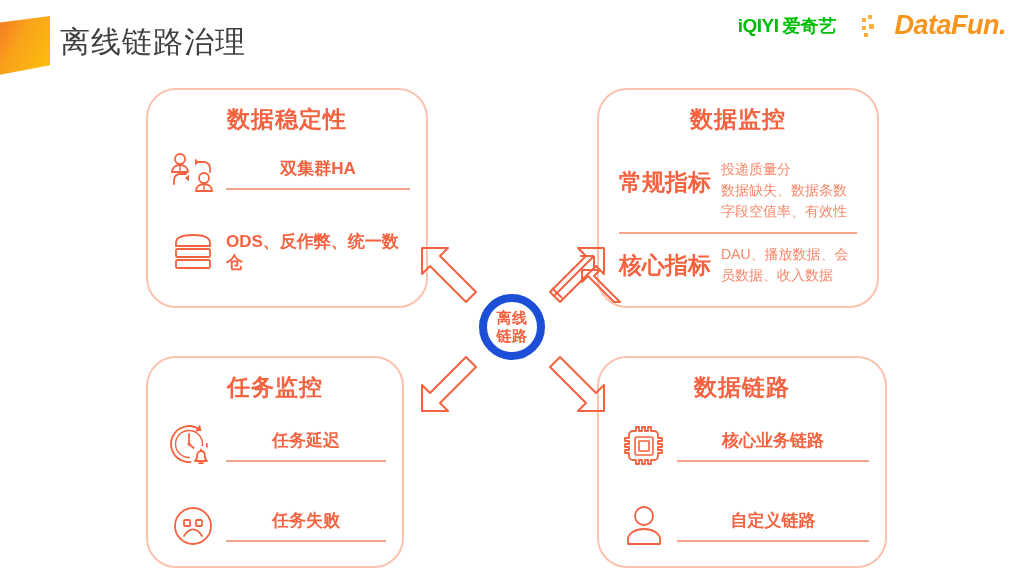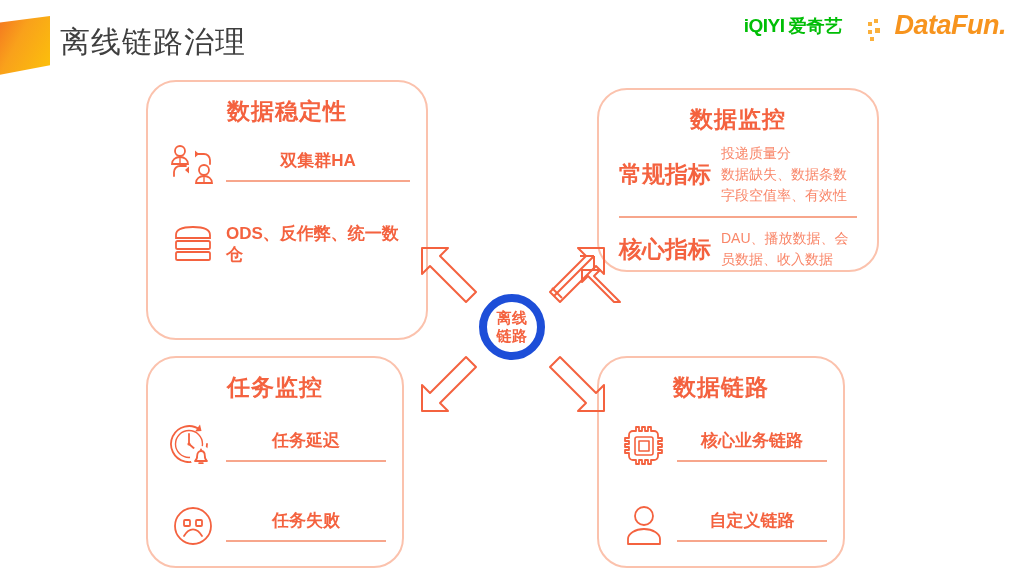--- a/index.html
+++ b/index.html
@@ -60,22 +60,22 @@
   .logo-iqiyi .latin {
     font-size: 19px;
     letter-spacing: -0.5px;
   }
   .logo-iqiyi .cn {
     font-size: 18px;
     letter-spacing: 0px;
   }
   .logo-datafun {
     display: flex;
-    align-items: flex-end;
-    gap: 10px;
+    align-items: center;
+    gap: 16px;
     white-space: nowrap;
   }
   .logo-datafun .dots {
     display: inline-block;
     width: 16px;
     height: 22px;
     position: relative;
   }
   .logo-datafun .dots i {
     position: absolute;
@@ -97,24 +97,24 @@
   }
 
   
   .card {
     position: absolute;
     border: 2px solid #fbc2ad;
     border-radius: 30px;
     box-sizing: border-box;
     background: #fff;
   }
-  .card-tl { left: 146px; top: 80px;  width: 282px; height: 260px; }
-  .card-tr { left: 597px; top: 88px;  width: 282px; height: 184px; }
+  .card-tl { left: 146px; top: 88px;  width: 282px; height: 220px; }
+  .card-tr { left: 597px; top: 88px;  width: 282px; height: 220px; }
   .card-bl { left: 146px; top: 356px; width: 258px; height: 212px; }
-  .card-br { left: 597px; top: 356px; width: 248px; height: 212px; }
+  .card-br { left: 597px; top: 356px; width: 290px; height: 212px; }
 
   .card-title {
     text-align: center;
     color: #f4623f;
     font-size: 23px;
     font-weight: bold;
     margin-top: 14px;
     letter-spacing: 1px;
   }
 
@@ -290,21 +290,21 @@
     </div>
   </div>
 </div>
 
 <div class="card card-tr">
   <div class="card-inner">
     <div class="card-title">数据监控</div>
 
     <div class="metric metric-1">
       <div class="m-name">常规指标</div>
-      <div class="m-values" style="white-space: pre-line;">投递质量分
+      <div class="m-values" style="white-space: pre-line; margin-top: 16px;">投递质量分
 数据缺失、数据条数
 字段空值率、有效性</div>
     </div>
 
     <div class="metric-div"></div>
 
     <div class="metric metric-2">
       <div class="m-name">核心指标</div>
       <div class="m-values">DAU、播放数据、会员数据、收入数据</div>
     </div>

